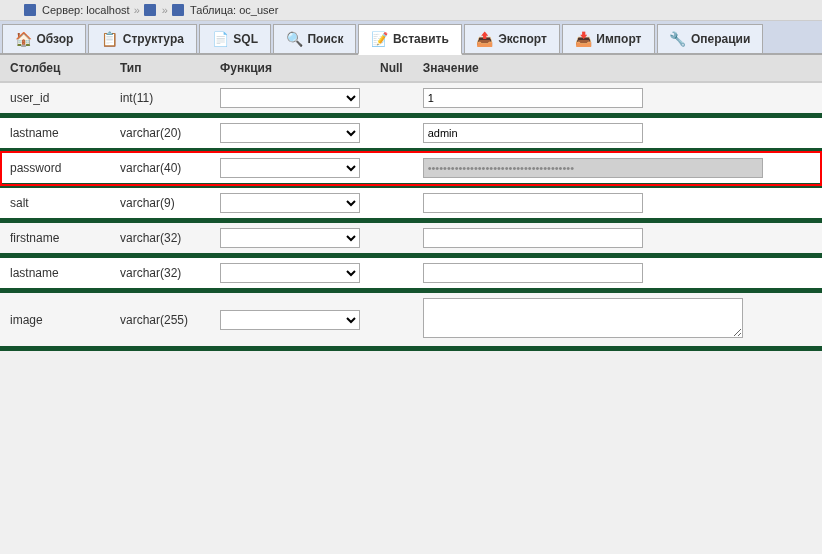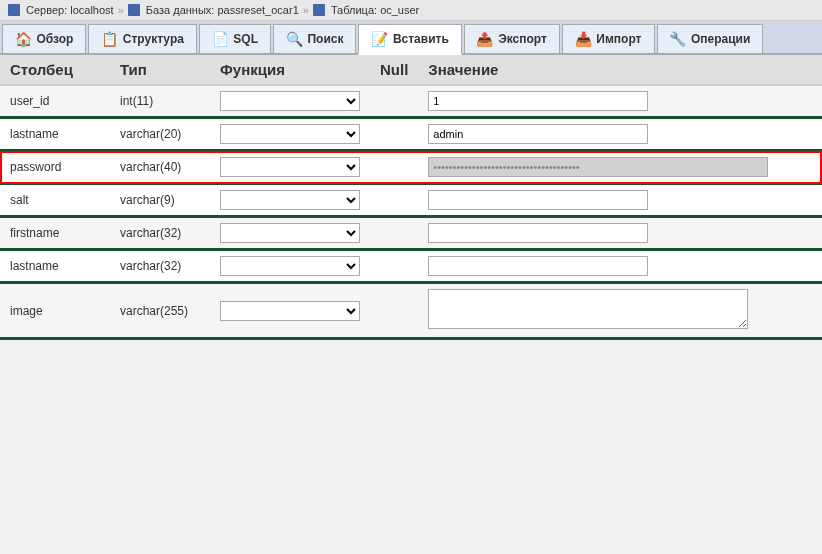--- a/index.html
+++ b/index.html
@@ -2,21 +2,21 @@
 <html><head>
   <meta charset="utf-8">
   <style>
     * { box-sizing: border-box; margin: 0; padding: 0; }
     body { font-family: Arial, sans-serif; font-size: 12px; background: #f0f0f0; width: 822px; }
 
     
     .breadcrumb-bar {
       background: #e8e8e8;
       border-bottom: 1px solid #ccc;
-      padding: 4px 8px;
+      padding: 4px 24px;
       display: flex;
       align-items: flex-end;
       gap: 4px;
       font-size: 11px;
       color: #333;
     }
     .breadcrumb-bar .sep { color: #999; }
 
     
     .nav-tabs {
@@ -60,26 +60,26 @@
       width: 100%;
       border-collapse: collapse;
     }
     .data-table thead tr {
       background: #e0e0e0;
     }
     .data-table thead th {
       padding: 6px 10px;
       text-align: left;
       font-weight: bold;
-      font-size: 15px;
+      font-size: 12px;
       color: #333;
       border-bottom: 2px solid #ccc;
     }
     .data-table tbody tr {
-      border-bottom: 3px solid #14532d;
+      border-bottom: 5px solid #14532d;
     }
     .data-table tbody tr:nth-child(odd) {
       background: #f5f5f5;
     }
     .data-table tbody tr:nth-child(even) {
       background: #fff;
     }
     .data-table tbody tr.highlighted {
       background: #fff;
       outline: 2px solid red;
@@ -139,21 +139,20 @@
     }
   </style>
 </head>
 <body>
 
 <div class="breadcrumb-bar">
   <span class="breadcrumb-icon"></span>
   <span>Сервер: localhost</span>
   <span class="sep">»</span>
   <span class="breadcrumb-icon"></span>
-  <span>База данных: passreset_ocar1</span>
   <span class="sep">»</span>
   <span class="breadcrumb-icon"></span>
   <span>Таблица: oc_user</span>
 </div>
 
 <div class="nav-tabs">
   <div class="nav-tab">
     <span class="tab-icon">🏠</span>
     <span>Обзор</span>
   </div>

